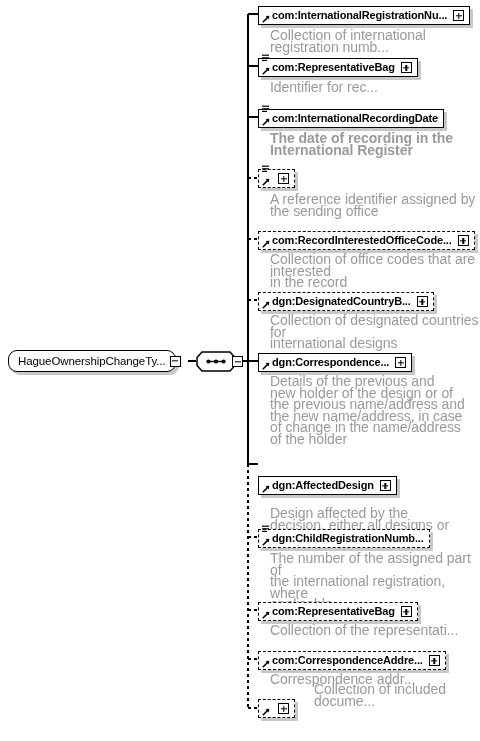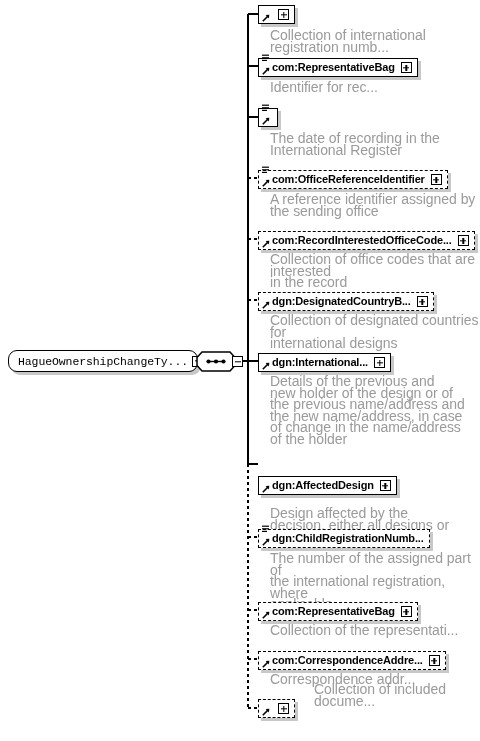--- a/index.html
+++ b/index.html
@@ -31,21 +31,20 @@
     pointer-events: none;
   }
 
   
   .root-node {
     position: absolute;
     left: 8px;
     top: 350px;
     display: flex;
     align-items: center;
-    font-family: Liberation Mono, monospace;
   }
   .root-box {
     position: relative;
     border: 1.6px solid #000;
     border-radius: 9px;
     background: #ffffff;
     height: 22px;
     padding: 0 9px;
     display: flex;
     align-items: center;
@@ -225,20 +224,21 @@
     </svg>
     <span class="pm seq-toggle"></span>
   </div>
 
   <div id="elements">
       <div class="el" style="top: 5px;"><div class="el-box">
           <svg class="corner-arrow" viewBox="0 0 8 8" xmlns="http://www.w3.org/2000/svg">
             <path d="M0.8,7.2 L6.4,1.6" stroke="#000" stroke-width="1.5" fill="none"></path>
             <path d="M7.3,0.7 L3.6,1.1 L6.9,4.4 Z" fill="#000"></path>
           </svg>
+          <span class="el-label">com:InternationalRegistrationNu...</span>
           <span class="pm plus"></span>
         </div></div>
       <div class="doc" style="top: 30px;">Collection of international registration numb...</div>
       <div class="el" style="top: 57px;"><div class="el-box">
           <svg class="lines-icon" viewBox="0 0 8 9" xmlns="http://www.w3.org/2000/svg">
             <rect x="0" y="0.6" width="7" height="1.2" fill="#000"></rect>
             <rect x="0" y="3.2" width="7" height="1.2" fill="#000"></rect>
             <rect x="0" y="5.8" width="5" height="1.2" fill="#000"></rect>
           </svg>
           <svg class="corner-arrow" viewBox="0 0 8 8" xmlns="http://www.w3.org/2000/svg">
@@ -252,34 +252,34 @@
       <div class="el" style="top: 108px;"><div class="el-box">
           <svg class="lines-icon" viewBox="0 0 8 9" xmlns="http://www.w3.org/2000/svg">
             <rect x="0" y="0.6" width="7" height="1.2" fill="#000"></rect>
             <rect x="0" y="3.2" width="7" height="1.2" fill="#000"></rect>
             <rect x="0" y="5.8" width="5" height="1.2" fill="#000"></rect>
           </svg>
           <svg class="corner-arrow" viewBox="0 0 8 8" xmlns="http://www.w3.org/2000/svg">
             <path d="M0.8,7.2 L6.4,1.6" stroke="#000" stroke-width="1.5" fill="none"></path>
             <path d="M7.3,0.7 L3.6,1.1 L6.9,4.4 Z" fill="#000"></path>
           </svg>
-        </div></div>
-      <div class="doc" style="top: 133px;">The date of recording in the
+          <span class="el-label">com:InternationalRecordingDate</span>
+        </div></div>
+      <div class="doc" style="top: 133px; font-weight: bold;">The date of recording in the
 International Register</div>
       <div class="el" style="top: 169px;"><div class="el-box optional">
           <svg class="lines-icon" viewBox="0 0 8 9" xmlns="http://www.w3.org/2000/svg">
             <rect x="0" y="0.6" width="7" height="1.2" fill="#000"></rect>
             <rect x="0" y="3.2" width="7" height="1.2" fill="#000"></rect>
             <rect x="0" y="5.8" width="5" height="1.2" fill="#000"></rect>
           </svg>
           <svg class="corner-arrow" viewBox="0 0 8 8" xmlns="http://www.w3.org/2000/svg">
             <path d="M0.8,7.2 L6.4,1.6" stroke="#000" stroke-width="1.5" fill="none"></path>
             <path d="M7.3,0.7 L3.6,1.1 L6.9,4.4 Z" fill="#000"></path>
           </svg>
-          <span class="el-label">com:OfficeReferenceIdentifier</span>
           <span class="pm plus"></span>
         </div></div>
       <div class="doc" style="top: 194px;">A reference identifier assigned by
 the sending office</div>
       <div class="el" style="top: 230px;"><div class="el-box optional">
           <svg class="corner-arrow" viewBox="0 0 8 8" xmlns="http://www.w3.org/2000/svg">
             <path d="M0.8,7.2 L6.4,1.6" stroke="#000" stroke-width="1.5" fill="none"></path>
             <path d="M7.3,0.7 L3.6,1.1 L6.9,4.4 Z" fill="#000"></path>
           </svg>
           <span class="el-label">com:RecordInterestedOfficeCode...</span>
@@ -295,21 +295,21 @@
           <span class="el-label">dgn:DesignatedCountryB...</span>
           <span class="pm plus"></span>
         </div></div>
       <div class="doc" style="top: 315px;">Collection of designated countries for
 international designs</div>
       <div class="el" style="top: 352px;"><div class="el-box">
           <svg class="corner-arrow" viewBox="0 0 8 8" xmlns="http://www.w3.org/2000/svg">
             <path d="M0.8,7.2 L6.4,1.6" stroke="#000" stroke-width="1.5" fill="none"></path>
             <path d="M7.3,0.7 L3.6,1.1 L6.9,4.4 Z" fill="#000"></path>
           </svg>
-          <span class="el-label">dgn:International...</span>
+          <span class="el-label">dgn:Correspondence...</span>
           <span class="pm plus"></span>
         </div></div>
       <div class="doc" style="top: 376px;">Details of the previous and
 new holder of the design or of
 the previous name/address and
 the new name/address, in case
 of change in the name/address
 of the holder</div>
       <div class="el" style="top: 455px; margin-top: 20px;"><div class="el-box">
           <svg class="corner-arrow" viewBox="0 0 8 8" xmlns="http://www.w3.org/2000/svg">

